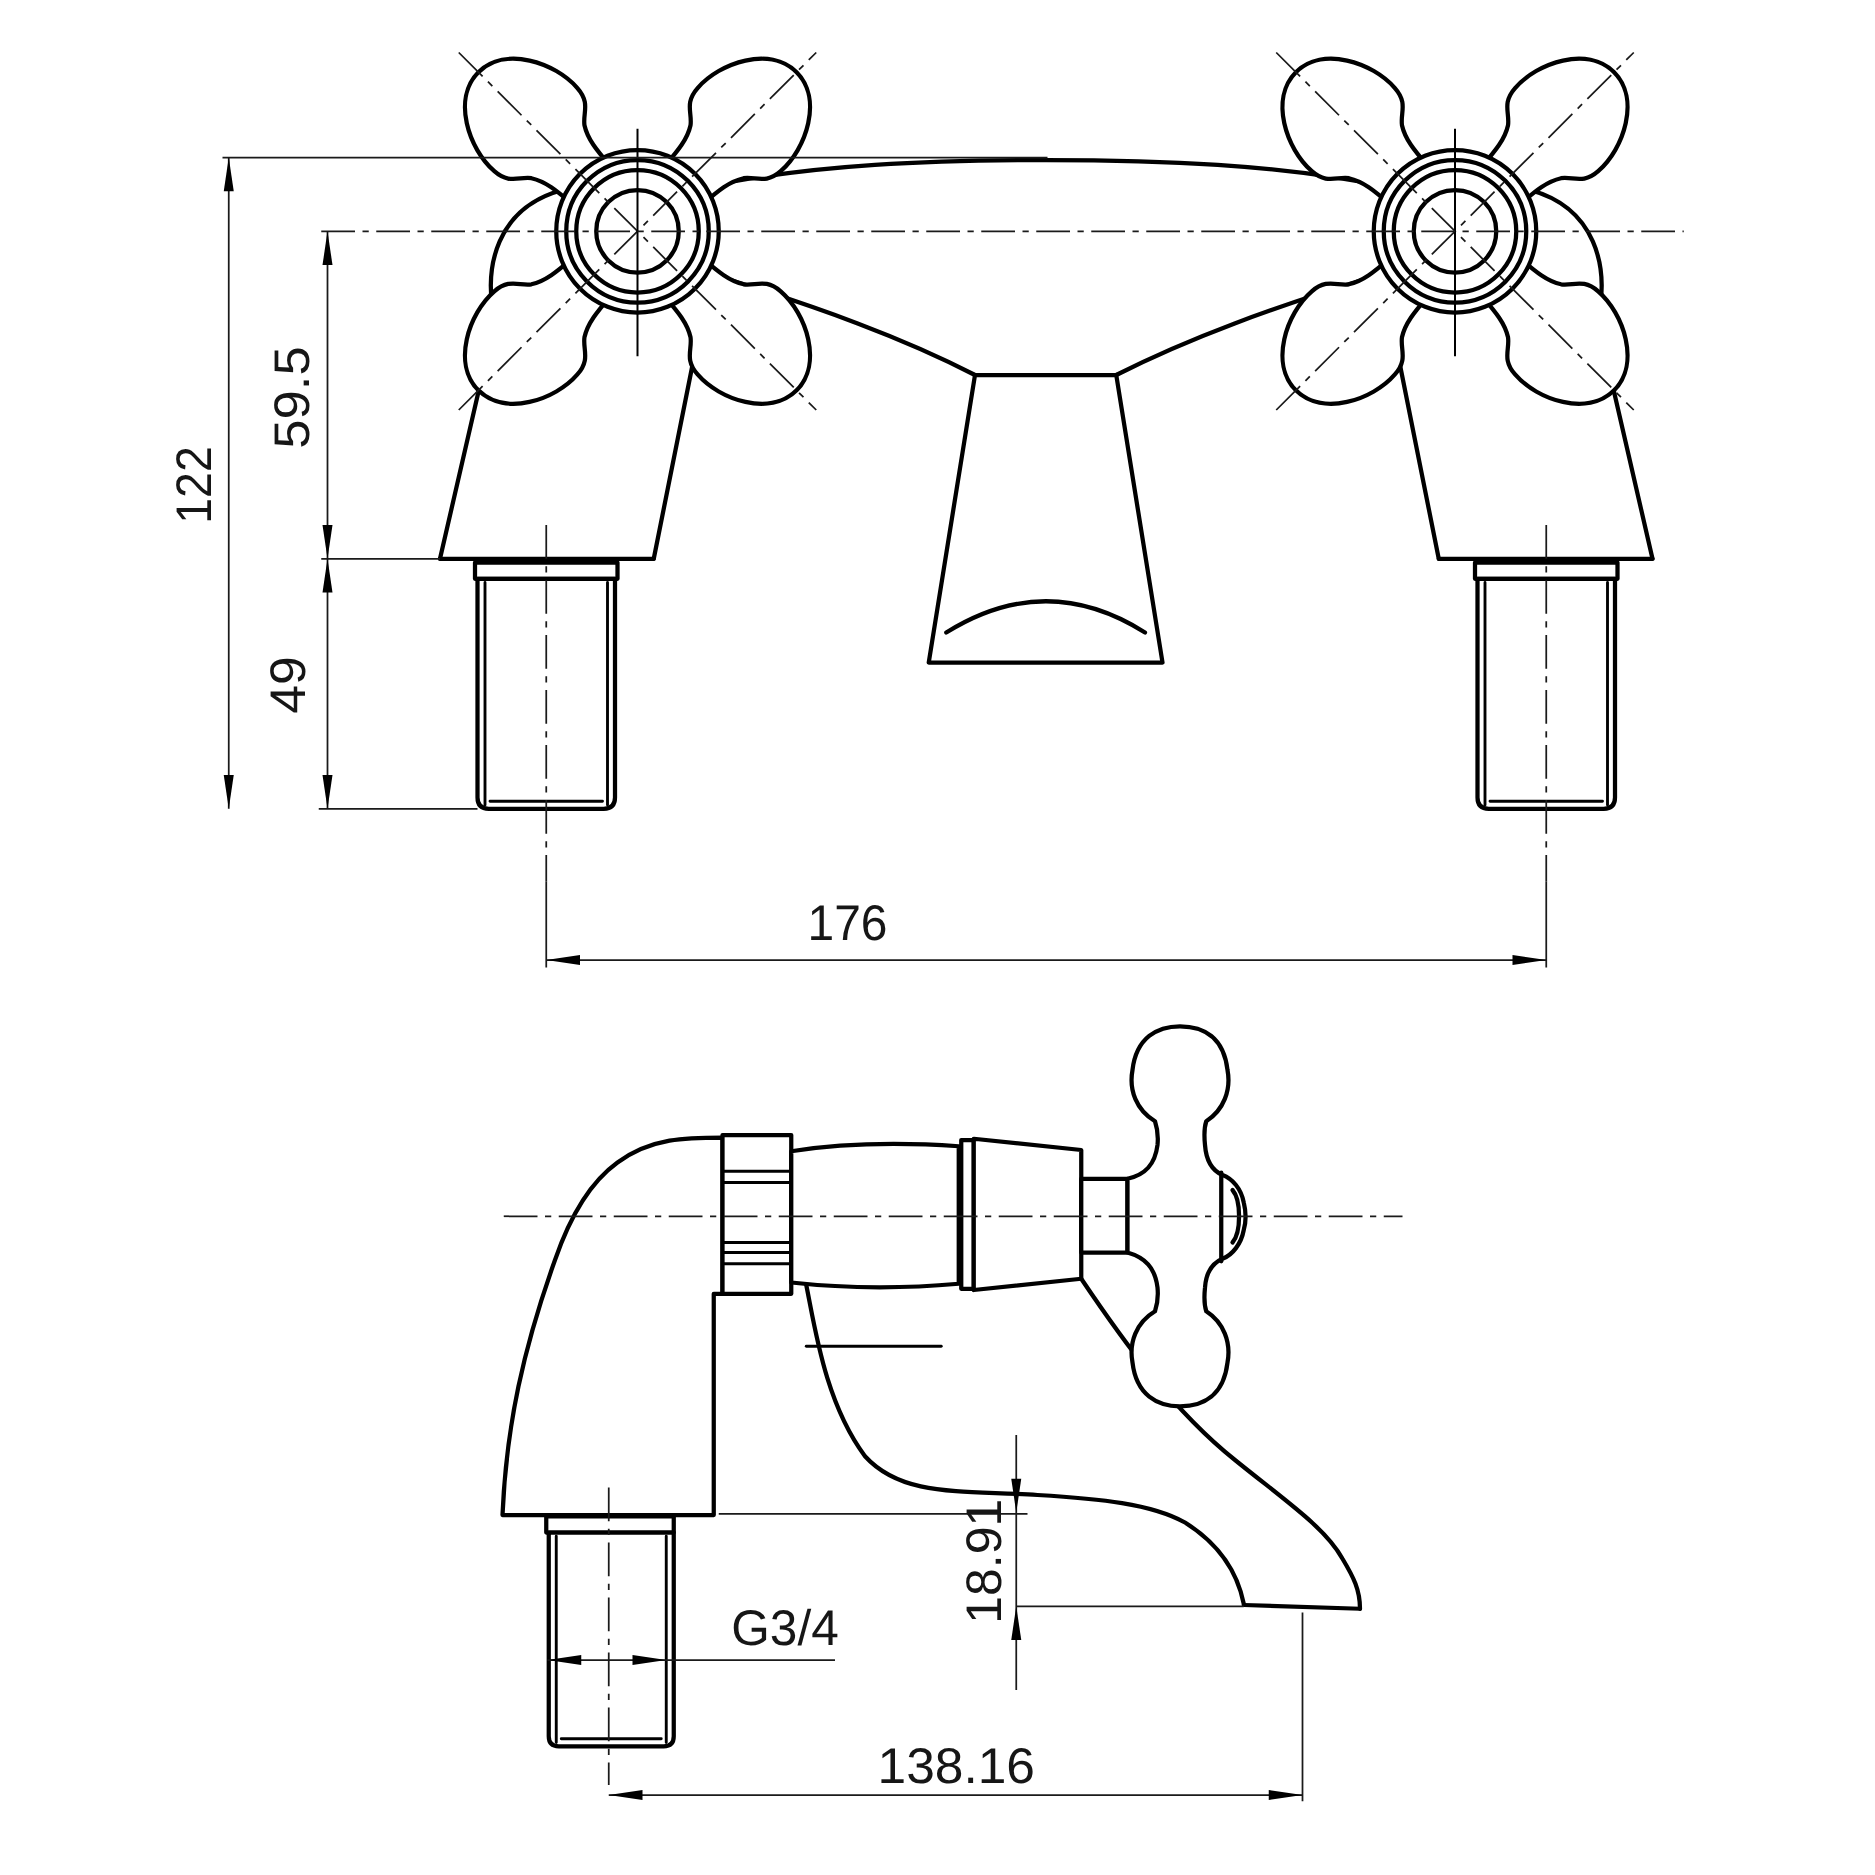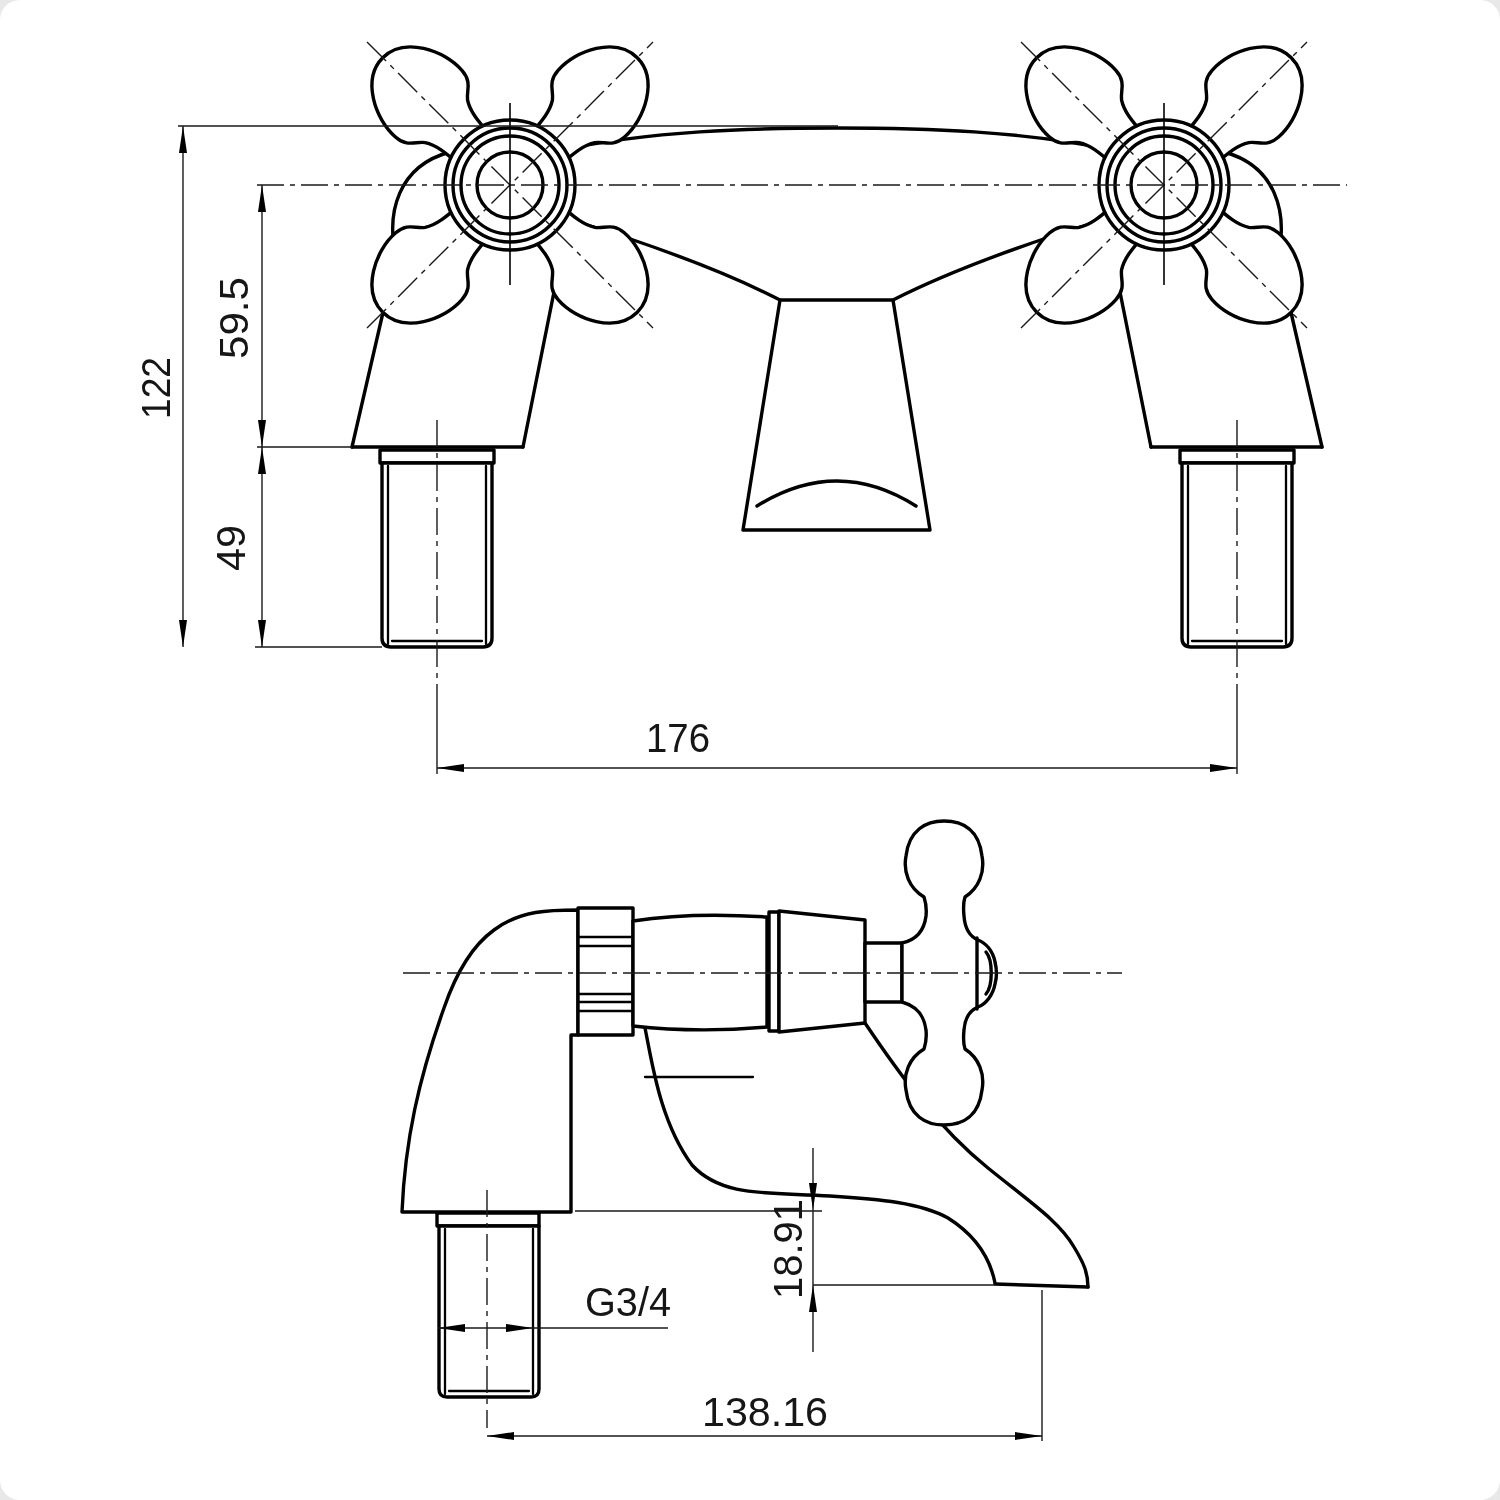--- a/index.html
+++ b/index.html
@@ -1,19 +1,18 @@
 <!DOCTYPE html>
 <html><head>
 <meta charset="utf-8">
 <style>
   html,body{margin:0;padding:0;background:#e8e8e8;}
   .sheet{
     width:1500px;height:1500px;background:#ffffff;position:relative;
     font-family:"Liberation Sans", sans-serif;
-    border-radius:20px;
   }
   svg{display:block;}
   .outline{fill:none;stroke:#000;stroke-width:3.4;stroke-linecap:round;stroke-linejoin:round;}
   .outline-f{fill:#fff;stroke:#000;stroke-width:3.4;stroke-linejoin:round;}
   .inner{fill:none;stroke:#000;stroke-width:2.3;stroke-linecap:round;}
   .thin{fill:none;stroke:#1a1a1a;stroke-width:1.4;stroke-linecap:butt;}
   .cl{fill:none;stroke:#1a1a1a;stroke-width:1.4;stroke-dasharray:27 6 5 6;stroke-linecap:butt;}
   .clh{fill:none;stroke:#000;stroke-width:1.6;stroke-linecap:butt;}
   .arrow{fill:#000;stroke:none;}
   .dim-text{font-size:40px;fill:#161616;font-family:"Liberation Sans", sans-serif;}

